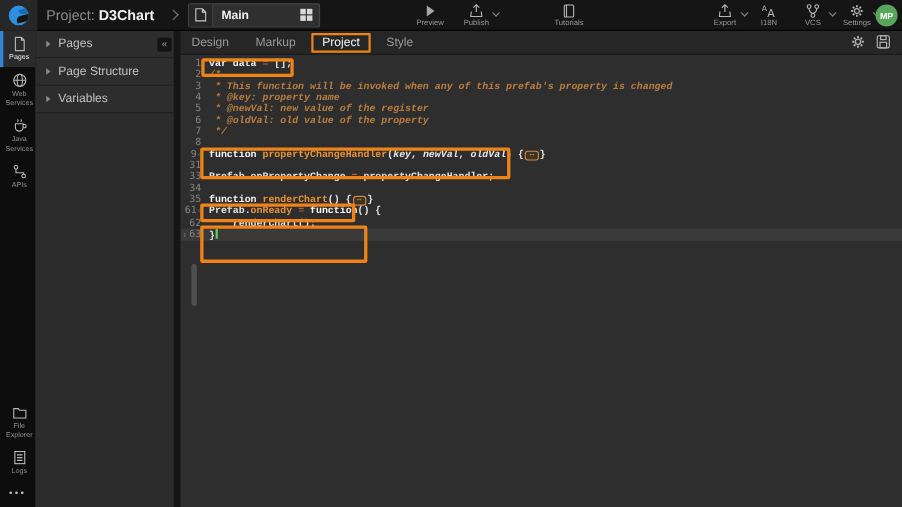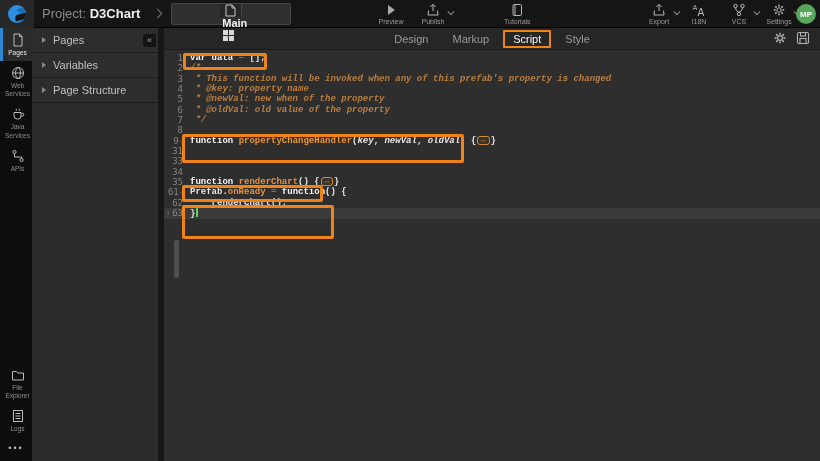--- a/index.html
+++ b/index.html
@@ -12,21 +12,21 @@
   
   .topbar { position:absolute; left:0; top:0; width:820px; height:28px;
     background:#151515; border-bottom:1px solid #000; display:flex; align-items:center; z-index:5;}
   .logo-box { width:34px; height:28px; background:#272727; display:flex; align-items:center; justify-content:center; }
   .logo { width:18px; height:18px; border-radius:50%; background:#2e8fe0; position:relative; overflow:hidden;}
   .logo:before { content:""; position:absolute; left:7px; top:9px; width:12px; height:6px; background:#151515; border-radius:4px 0 0 0; transform:rotate(-15deg);}
   .logo:after { content:""; position:absolute; left:9px; top:3px; width:9px; height:5px; background:#1b6ab3; border-radius:0 0 0 5px; transform:rotate(-15deg);}
   .proj { margin-left:8px; font-size:13px; color:#8a8a8a; white-space:nowrap;}
   .proj b { color:#f0f0f0; font-weight:bold; }
   .tb-chevron { margin-left:14px; width:7px; height:7px; border-right:1.5px solid #777; border-top:1.5px solid #777; transform:rotate(45deg);}
-  .page-tab { margin-left:10px; width:120px; height:22px; background:#2f2f2f; border:1px solid #454545; border-radius:2px; display:flex; align-items:center;flex-direction:column; }
+  .page-tab { margin-left:10px; width:120px; height:22px; background:#2f2f2f; border:1px solid #454545; border-radius:2px; display:flex; align-items:center; }
   .page-tab .pt-icon { width:22px; height:20px; background:#262626; border-right:1px solid #454545; display:flex; align-items:center; justify-content:center;}
   .page-tab .pt-label { flex:1; padding-left:7px; font-size:11px; font-weight:bold; color:#f2f2f2;}
   .page-tab .pt-grid { margin-right:5px; display:flex; }
   .tb-actions { position:absolute; top:0; height:28px; display:flex; align-items:center; gap:16px;}
   .tb-actions.center { left:378px; }
   .tb-actions.center .tb-btn:last-child { margin-left:42px; }
   .tb-actions.right { right:28px; gap:14px;}
   .tb-btn { display:flex; flex-direction:column; align-items:center; justify-content:center; cursor:pointer; position:relative; min-width:26px;}
   .tb-btn .ic { height:13px; display:flex; align-items:flex-end; justify-content:center;}
   .tb-btn .lbl { font-size:7px; color:#9a9a9a; margin-top:1px; white-space:nowrap;}
@@ -44,21 +44,21 @@
   
   .panel { position:absolute; left:32px; top:28px; width:126px; height:433px; background:#2b2b2b; z-index:3;}
   .p-row { height:25px; display:flex; align-items:center; border-bottom:1px solid #1e1e1e; cursor:pointer; background:#2d2d2d;}
   .p-caret { width:0; height:0; border-left:4px solid #8a8a8a; border-top:3px solid transparent; border-bottom:3px solid transparent; margin:0 7px 0 10px;}
   .p-lbl { font-size:11px; color:#c0c0c0; }
   .collapse-btn { position:absolute; right:2px; top:6px; width:13px; height:13px; background:#141414; border-radius:2px; color:#a8a8a8;
     font-size:9px; line-height:12px; text-align:center; cursor:pointer;}
   .divider-strip { position:absolute; left:158px; top:28px; width:6px; height:433px; background:#161616; z-index:3;}
   
   .editor { position:absolute; left:164px; top:28px; width:656px; height:433px; background:#2e2e2e;}
-  .tabbar { height:22px; background:#262626; border-bottom:1px solid #1b1b1b; display:flex; align-items:center; gap:4px;justify-content:center;}
+  .tabbar { height:22px; background:#262626; border-bottom:1px solid #1b1b1b; display:flex; align-items:center; gap:4px;}
   .tab { font-size:11px; color:#9a9a9a; padding:2px 10px; cursor:pointer;}
   .tab.active { color:#f5f5f5; border:2px solid #ef8318; border-radius:1px; padding:1px 8px;}
   .tab-tools { position:absolute; right:10px; top:3px; display:flex; gap:9px;}
   .tab-tools .tt { cursor:pointer; }
   
   .code-wrap { position:relative; height:411px; overflow:hidden; padding-top:3px; cursor:text;
     font-family:"DejaVu Sans Mono", monospace; font-size:9px; font-weight:bold;}
   .cl { display:flex; height:10.35px; line-height:10.35px; white-space:pre;}
   .cl.active-line { background:#3a3a3a; }
   .gut { width:22px; flex:0 0 22px; text-align:right; padding-right:3px; color:#848484; font-weight:normal; position:relative;}
@@ -289,37 +289,37 @@
     </div>
 
   <div class="panel">
     <div id="panel-rows">
         <div class="p-row">
           <span class="p-caret"></span>
           <span class="p-lbl">Pages</span>
         </div>
         <div class="p-row">
           <span class="p-caret"></span>
-          <span class="p-lbl">Variables</span>
+          <span class="p-lbl">Page Structure</span>
         </div>
         <div class="p-row">
           <span class="p-caret"></span>
-          <span class="p-lbl">Page Structure</span>
+          <span class="p-lbl">Variables</span>
         </div>
       </div>
     <div class="collapse-btn">«</div>
   </div>
   <div class="divider-strip"></div>
 
   <div class="editor">
     <div class="tabbar">
       <div id="tabs" style="display:flex;gap:4px;align-items:center;">
           <div class="tab">Design</div>
           <div class="tab">Markup</div>
-          <div class="tab active">Script</div>
+          <div class="tab active">Project</div>
           <div class="tab">Style</div>
         </div>
       <div class="tab-tools">
         <span class="tt">
           <svg class="icon" width="14" height="14" viewBox="0 0 14 14">
               <g stroke="#b0b0b0" fill="none">
                 <circle cx="7" cy="7" r="2.4" stroke-width="1.2"></circle>
                 <g stroke-width="1.7">
                   <line x1="10.4" y1="7" x2="12.3" y2="7"></line>
                   <line x1="9.4" y1="9.4" x2="10.8" y2="10.8"></line>
@@ -343,27 +343,27 @@
             </svg>
         </span>
       </div>
     </div>
     <div class="code-wrap">
       <div id="code-lines">
           <div class="cl"><div class="gut"><span>1</span></div><div class="ct"><span class="tk-kw">var</span><span class="tk-plain"> </span><span class="tk-def">data</span><span class="tk-op"> = </span><span class="tk-plain">[];</span></div></div>
           <div class="cl"><div class="gut"><span>2</span></div><div class="ct"><span class="tk-comment">/*</span></div></div>
           <div class="cl"><div class="gut"><span>3</span></div><div class="ct"><span class="tk-comment"> * This function will be invoked when any of this prefab's property is changed</span></div></div>
           <div class="cl"><div class="gut"><span>4</span></div><div class="ct"><span class="tk-comment"> * @key: property name</span></div></div>
-          <div class="cl"><div class="gut"><span>5</span></div><div class="ct"><span class="tk-comment"> * @newVal: new when of the property</span></div></div>
+          <div class="cl"><div class="gut"><span>5</span></div><div class="ct"><span class="tk-comment"> * @newVal: new value of the register</span></div></div>
           <div class="cl"><div class="gut"><span>6</span></div><div class="ct"><span class="tk-comment"> * @oldVal: old value of the property</span></div></div>
           <div class="cl"><div class="gut"><span>7</span></div><div class="ct"><span class="tk-comment"> */</span></div></div>
           <div class="cl"><div class="gut"><span>8</span></div><div class="ct"></div></div>
           <div class="cl"><div class="gut"><span>9</span><span class="gm">‹</span></div><div class="ct"><span class="tk-kw">function</span><span class="tk-plain"> </span><span class="tk-fn">propertyChangeHandler</span><span class="tk-plain">(</span><span class="tk-param">key</span><span class="tk-plain">, </span><span class="tk-param">newVal</span><span class="tk-plain">, </span><span class="tk-param">oldVal</span><span class="tk-plain">) {</span><span class="fold-box">↔</span><span class="tk-plain">}</span></div></div>
           <div class="cl"><div class="gut"><span>31</span></div></div>
-          <div class="cl"><div class="gut"><span>33</span></div></div>
+          <div class="cl"><div class="gut"><span>33</span></div><div class="ct"><span class="tk-plain">Prefab.onPropertyChange</span><span class="tk-op"> = </span><span class="tk-plain">propertyChangeHandler;</span></div></div>
           <div class="cl"><div class="gut"><span>34</span></div><div class="ct"></div></div>
           <div class="cl"><div class="gut"><span>35</span></div><div class="ct"><span class="tk-kw">function</span><span class="tk-plain"> </span><span class="tk-fn">renderChart</span><span class="tk-plain">() {</span><span class="fold-box">↔</span><span class="tk-plain">}</span></div></div>
           <div class="cl"><div class="gut"><span>61</span><span class="gm">‹</span></div><div class="ct"><span class="tk-plain">Prefab.</span><span class="tk-fn">onReady</span><span class="tk-op"> = </span><span class="tk-kw">function</span><span class="tk-plain">() {</span></div></div>
           <div class="cl"><div class="gut"><span>62</span></div><div class="ct"><span class="tk-plain">    renderChart();</span></div></div>
           <div class="cl active-line"><div class="gut"><span class="gm pre">↕</span><span>63</span></div><div class="ct"><span class="tk-plain">}</span><span class="cursor"></span></div></div>
         </div>
       <div class="anno a1"></div>
       <div class="anno a2"></div>
       <div class="anno a3"></div>
       <div class="anno a4"></div>

